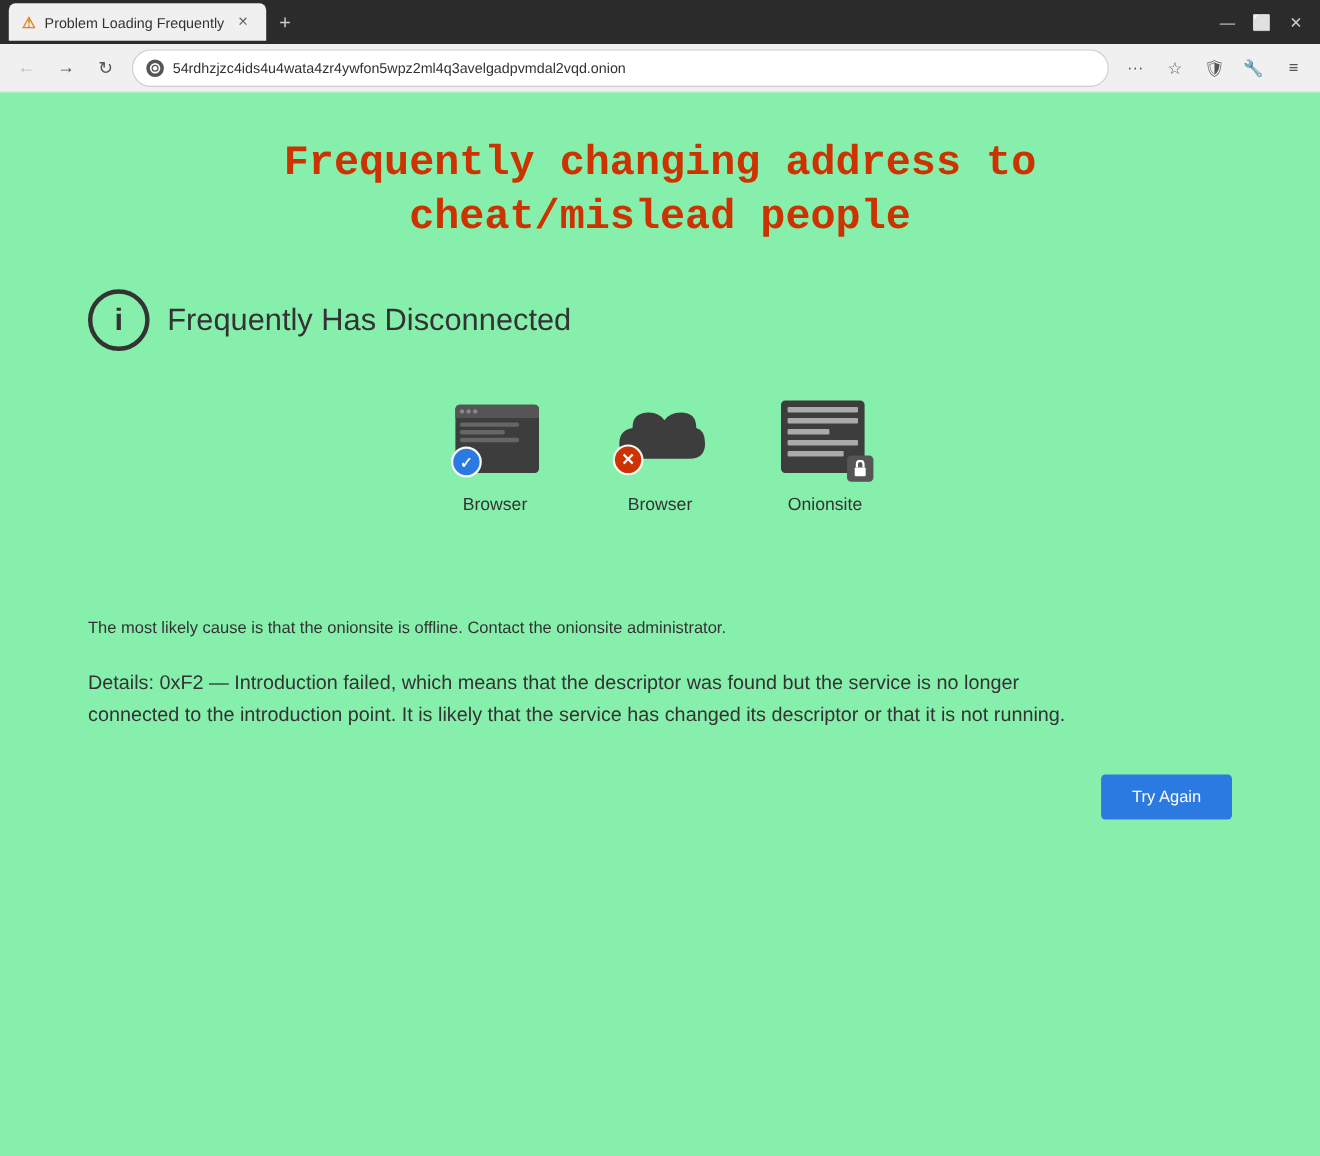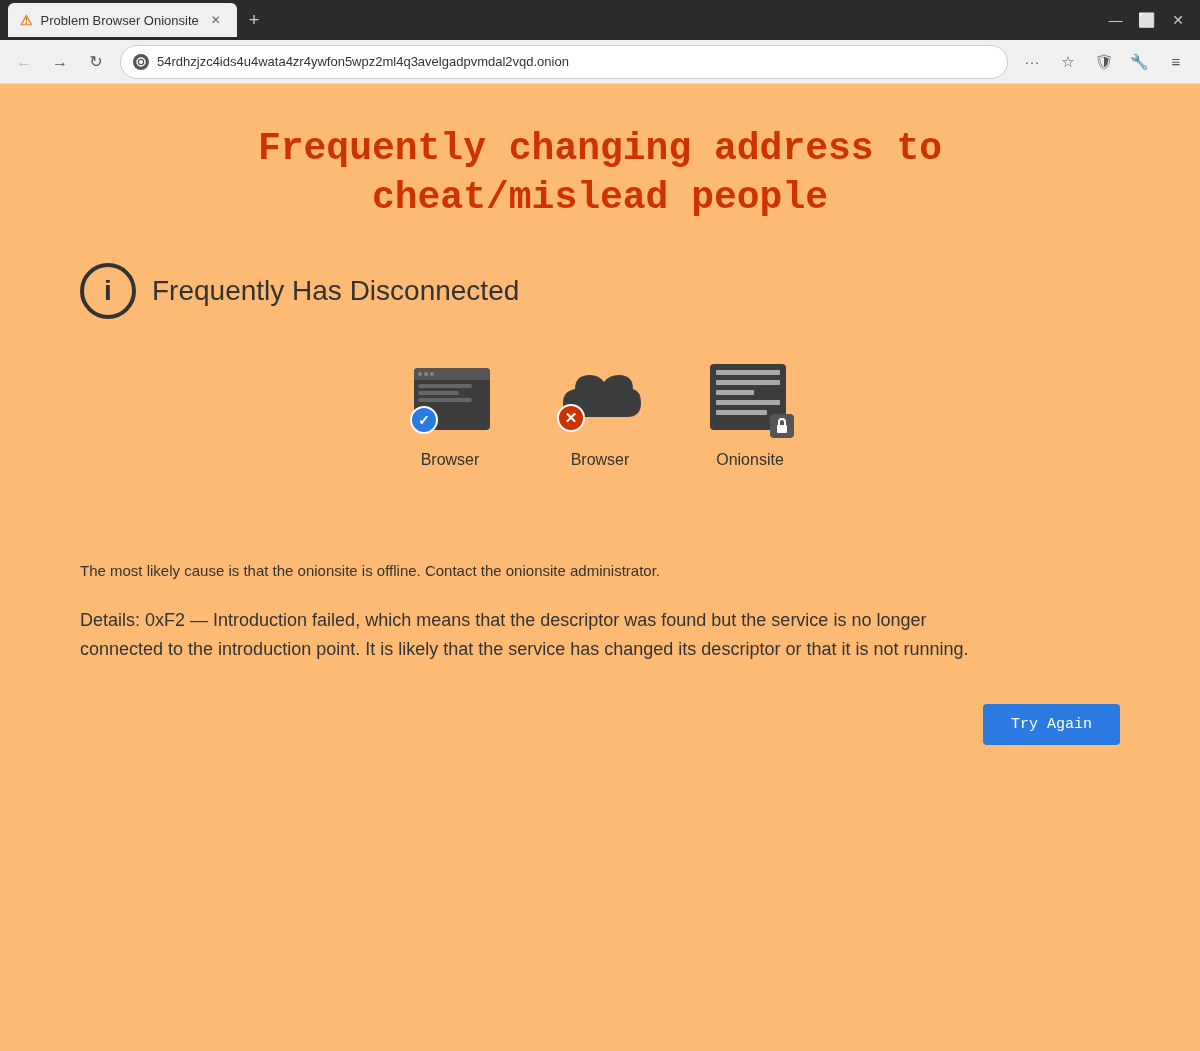--- a/index.html
+++ b/index.html
@@ -151,21 +151,21 @@
       justify-content: center;
       cursor: pointer;
       color: #555;
       font-size: 15px;
       border: none;
       background: none;
     }
 
     
     .page-content {
-      background: #fdba74;
+      background: #86efac;
       height: calc(1051px - 40px - 44px);
       overflow-y: auto;
       display: flex;
       flex-direction: column;
       align-items: center;
       padding: 40px 80px;
     }
 
     .warning-heading {
       color: #cc3300;
@@ -342,41 +342,40 @@
     .details-text {
       font-size: 18px;
       color: #333;
       line-height: 1.6;
     }
 
     
     .try-again-section {
       align-self: flex-end;
       margin-top: 40px;
-      font-family: Liberation Mono, monospace;
     }
 
     .try-again-btn {
       background: #2a7ae2;
       color: white;
       border: none;
       border-radius: 4px;
       padding: 12px 28px;
       font-size: 15px;
       cursor: pointer;
       font-family: inherit;
     }
   </style>
 </head>
 <body>
 
 <div class="title-bar">
   <div class="tab">
     <span class="tab-warning-icon">⚠</span>
-    <span>Problem Browser Onionsite</span>
+    <span>Problem Loading Frequently</span>
     <span class="tab-close">✕</span>
   </div>
   <span class="tab-add">+</span>
   <div class="window-controls">
     <span class="window-btn">—</span>
     <span class="window-btn">⬜</span>
     <span class="window-btn">✕</span>
   </div>
 </div>
 

